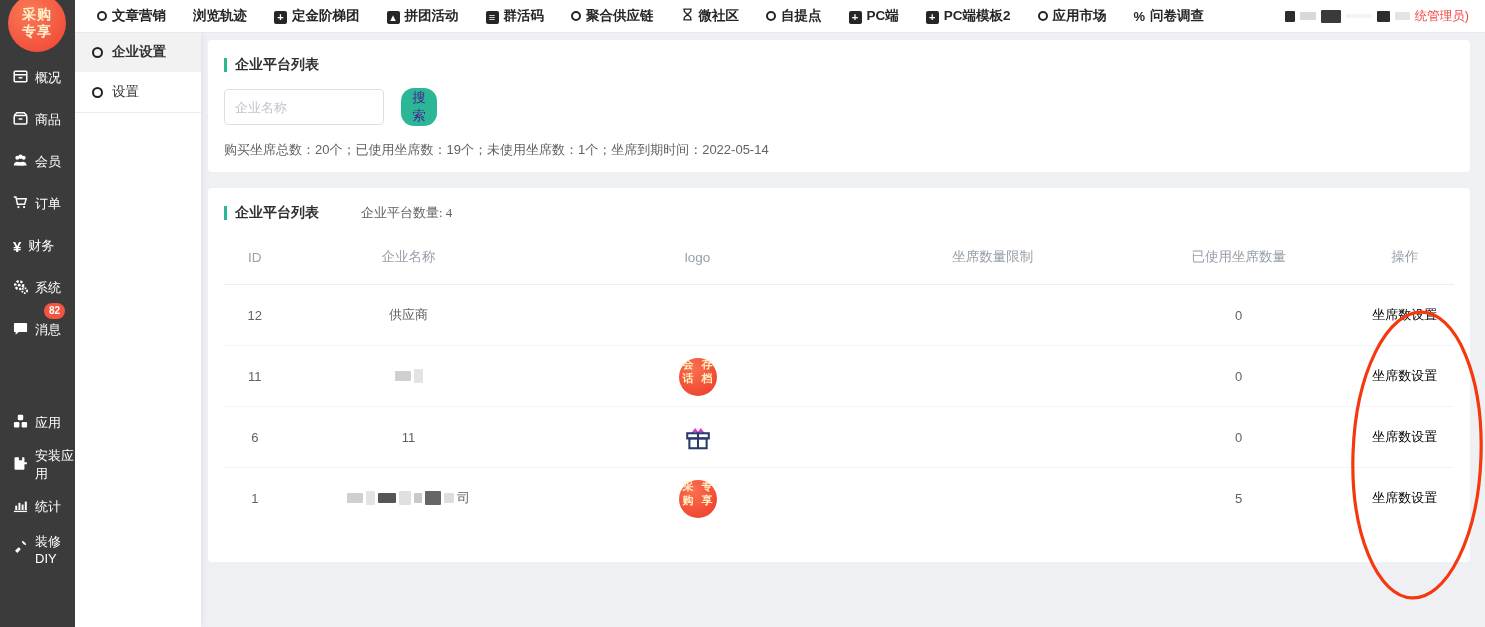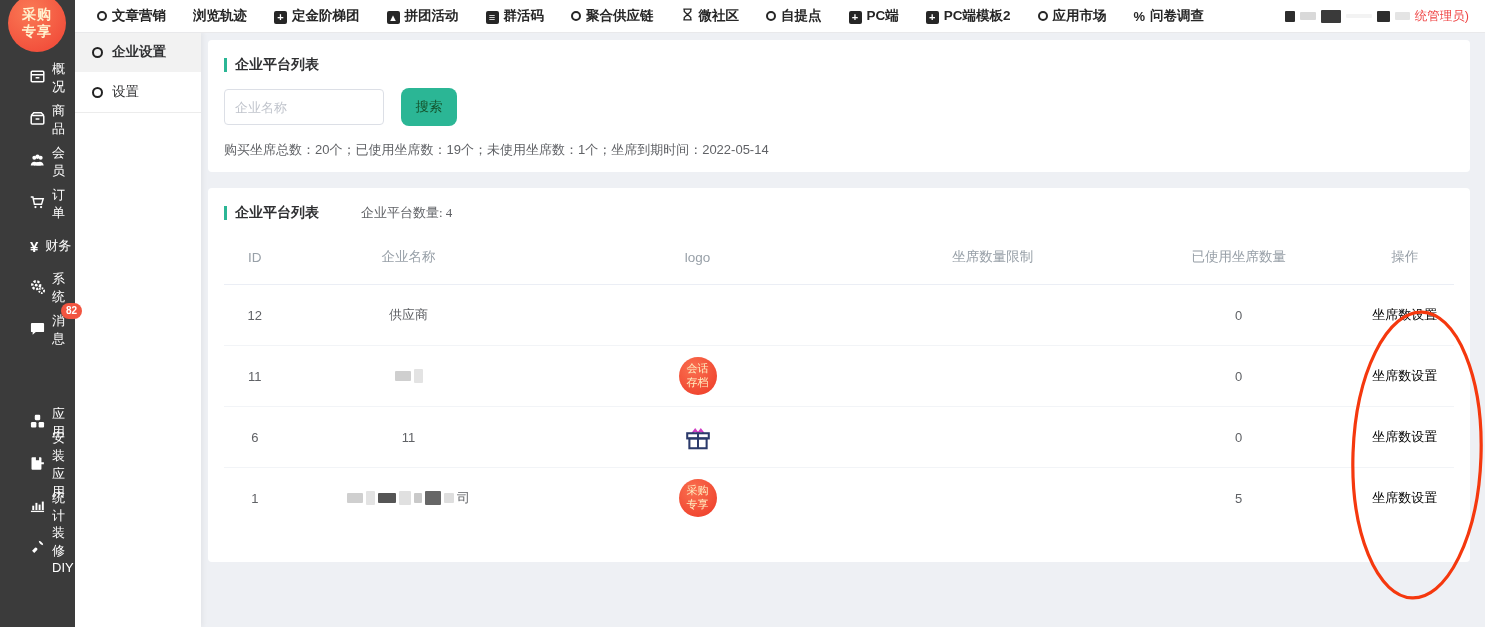--- a/index.html
+++ b/index.html
@@ -15,21 +15,21 @@
   .ic-svg{width:13px;height:13px;color:#262626;}
   .user-area{position:absolute;right:16px;top:5px;height:22px;display:flex;align-items:center;gap:5px;}
   .redact{display:inline-block;border-radius:1px;}
   .user-suffix{font-size:12.5px;color:#ef4444;}
 
   
   .sidebar{position:absolute;left:0;top:0;width:75px;height:627px;background:#3b3b3b;z-index:5;}
   .logo{position:absolute;left:8px;top:-6px;width:58px;height:58px;border-radius:50%;
         background:radial-gradient(circle at 38% 30%,#fa7a55,#f2503c 75%);
         color:#fff3cf;font-weight:700;font-size:14px;display:flex;flex-direction:column;align-items:center;justify-content:center;line-height:1.2;letter-spacing:1px;}
-  .side-list{position:absolute;top:57px;left:0;right:0;padding-left:17px;}
+  .side-list{position:absolute;top:57px;left:0;right:0;}
   .side-item{height:42px;display:flex;align-items:center;gap:7px;padding-left:13px;color:#fff;font-size:13px;cursor:pointer;position:relative;}
   .side-spacer{height:51px;}
   .sic{width:15px;height:15px;color:#fff;flex:0 0 auto;}
   .sic-y{font-size:15px;font-weight:700;color:#fff;width:15px;text-align:center;}
   .msg-badge{position:absolute;left:44px;top:-6px;background:#f25540;color:#fff;font-size:10px;line-height:1;padding:3px 5px;border-radius:8px;font-weight:700;}
 
   
   .submenu{position:absolute;left:75px;top:32px;width:126px;bottom:0;background:#fff;box-shadow:2px 0 5px rgba(0,0,0,.05);z-index:3;}
   .submenu-item{height:40px;display:flex;align-items:center;gap:9px;padding-left:17px;font-size:13.5px;color:#303133;cursor:pointer;}
   .submenu-item .bullet{width:11px;height:11px;border:2px solid #222;border-radius:50%;box-sizing:border-box;flex:0 0 auto;}
@@ -42,31 +42,31 @@
   .card{background:#fff;border-radius:4px;}
   .card1{margin:8px 15px 0 7px;height:132px;padding:0 16px;box-sizing:border-box;}
   .card2{margin:16px 15px 0 7px;min-height:374px;padding:0 16px 10px;box-sizing:border-box;}
   .sec-title-row{padding-top:16px;display:flex;align-items:center;font-family:Liberation Serif, serif;}
   .green-bar{width:3px;height:14px;background:#2bb695;margin-right:8px;}
   .sec-title{font-size:14px;font-weight:700;color:#303133;}
   .count-label{margin-left:42px;font-size:13px;color:#606266;}
   .search-row{margin-top:14px;display:flex;align-items:center;gap:17px;}
   .search-input{width:138px;height:34px;border:1px solid #dcdfe6;border-radius:4px;padding:0 10px;font-size:13px;color:#606266;outline:none;}
   .search-input::placeholder{color:#c0c4cc;}
-  .search-btn{width:56px;height:38px;background:#2bb695;border:none;border-radius:8px;color:#14532d;font-size:13.5px;cursor:pointer;}
+  .search-btn{width:36px;height:38px;background:#2bb695;border:none;border-radius:13px;color:#4c1d95;font-size:13.5px;cursor:pointer;}
   .stats-line{margin-top:15px;font-size:13px;color:#606266;}
 
   
   table.platform{width:100%;border-collapse:collapse;margin-top:8px;table-layout:fixed;}
   table.platform th{height:52px;font-weight:400;font-size:13.5px;color:#98a0a8;text-align:center;border-bottom:1px solid #ebeef5;}
   table.platform td{height:58px;font-size:13px;color:#606266;text-align:center;border-bottom:1px solid #f2f4f7;}
   table.platform tr:last-child td{border-bottom:none;}
   .action-link{color:#000000;font-size:13px;cursor:pointer;text-decoration:none;}
   .logo-badge{width:38px;height:38px;border-radius:50%;background:radial-gradient(circle at 38% 30%,#fa7050,#f0452f 78%);
-              color:#ffefc2;font-size:11px;font-weight:400;display:inline-flex;flex-direction:column;align-items:center;justify-content:center;line-height:1.25;}
+              color:#ffefc2;font-size:11px;font-weight:700;display:inline-flex;flex-direction:row;align-items:flex-start;justify-content:center;line-height:1.25;}
   .gift{width:30px;height:30px;vertical-align:middle;}
   .name-redacted{display:inline-flex;align-items:center;gap:3px;}
   .blk{display:inline-block;border-radius:1px;}
 
   
   .annotation{position:absolute;left:1348px;top:306px;width:138px;height:298px;z-index:9;pointer-events:none;}
 </style>
 </head>
 <body>
 

